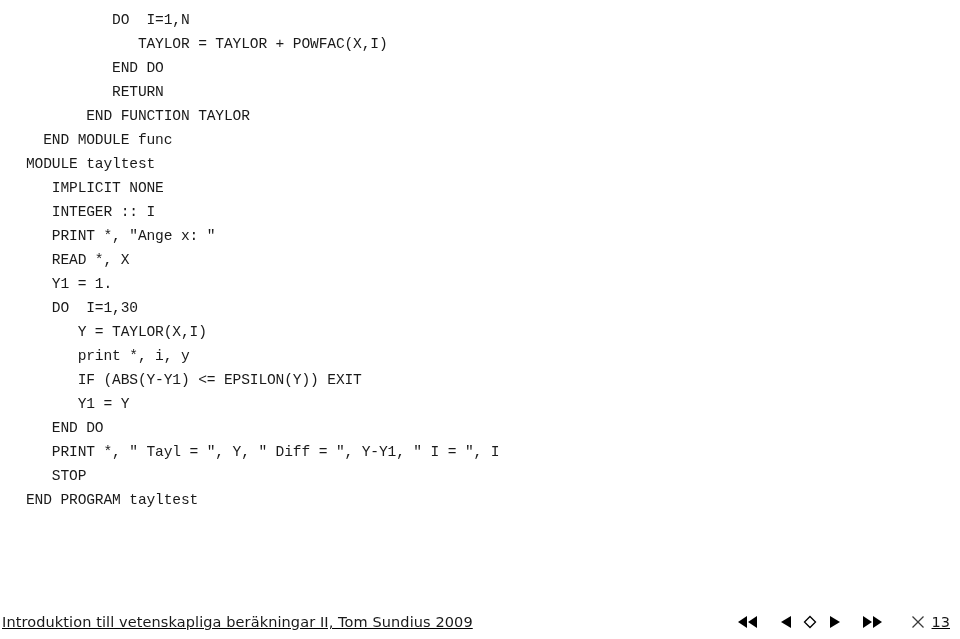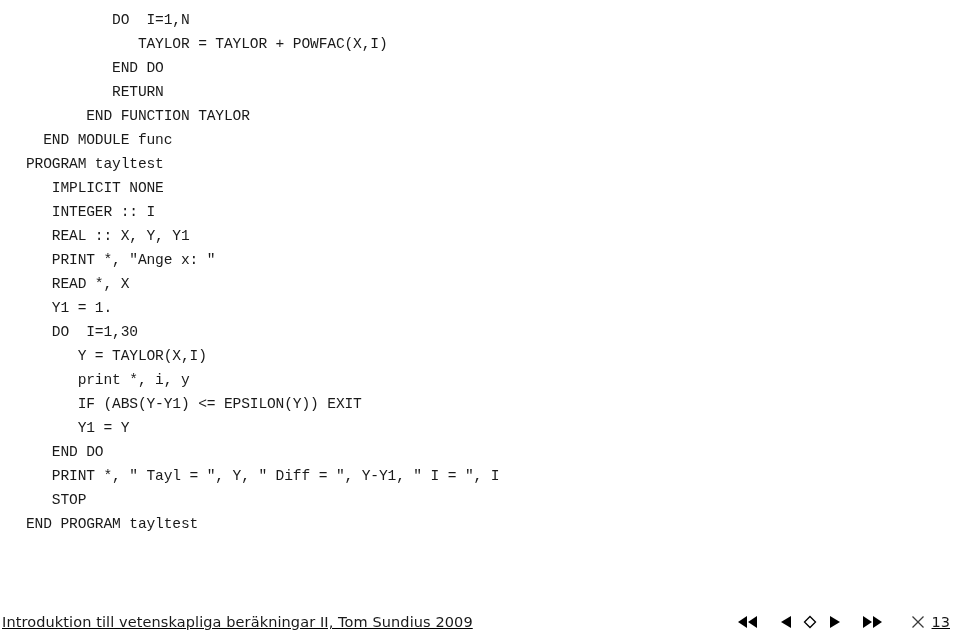--- a/index.html
+++ b/index.html
@@ -82,24 +82,23 @@
 </head>
 <body>
 
 <div id="code-listing">
   <pre class="code-line">          DO  I=1,N</pre>
   <pre class="code-line">             TAYLOR = TAYLOR + POWFAC(X,I)</pre>
   <pre class="code-line">          END DO</pre>
   <pre class="code-line">          RETURN</pre>
   <pre class="code-line">       END FUNCTION TAYLOR</pre>
   <pre class="code-line">  END MODULE func</pre>
-  <pre class="code-line">PROGRAM tayltest</pre>
+  <pre class="code-line">MODULE tayltest</pre>
   <pre class="code-line">   IMPLICIT NONE</pre>
   <pre class="code-line">   INTEGER :: I</pre>
-  <pre class="code-line">   REAL :: X, Y, Y1</pre>
   <pre class="code-line">   PRINT *, "Ange x: "</pre>
   <pre class="code-line">   READ *, X</pre>
   <pre class="code-line">   Y1 = 1.</pre>
   <pre class="code-line">   DO  I=1,30</pre>
   <pre class="code-line">      Y = TAYLOR(X,I)</pre>
   <pre class="code-line">      print *, i, y</pre>
   <pre class="code-line">      IF (ABS(Y-Y1) &lt;= EPSILON(Y)) EXIT</pre>
   <pre class="code-line">      Y1 = Y</pre>
   <pre class="code-line">   END DO</pre>
   <pre class="code-line">   PRINT *, " Tayl = ", Y, " Diff = ", Y-Y1, " I = ", I</pre>

